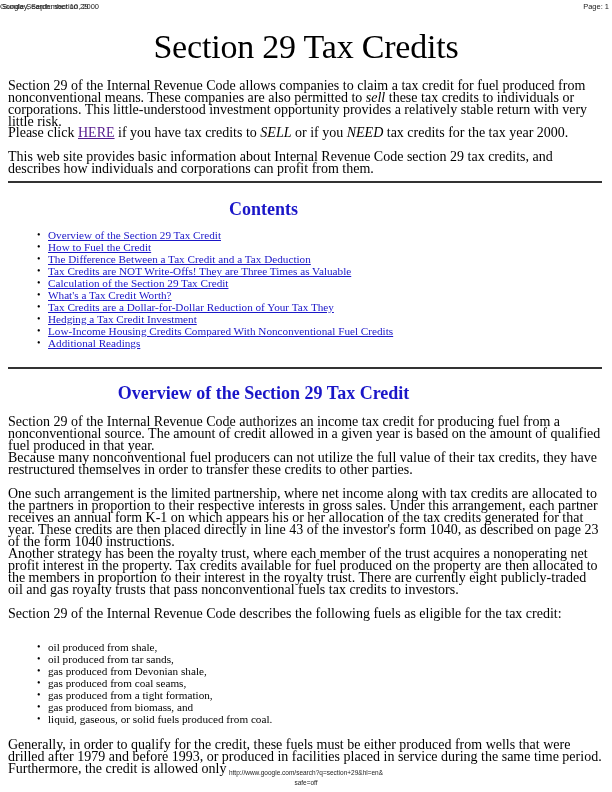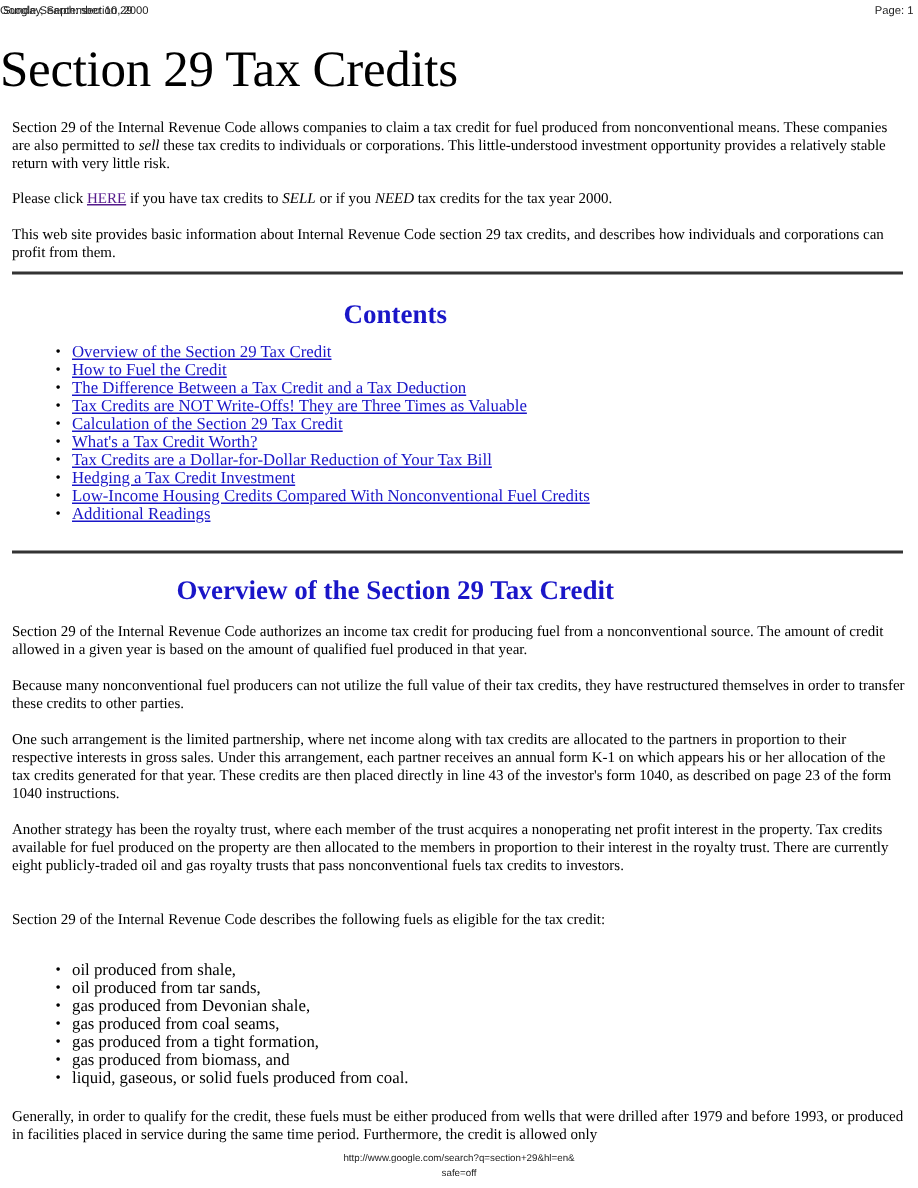--- a/index.html
+++ b/index.html
@@ -3,23 +3,23 @@
 <meta charset="utf-8">
 <style>
   html, body { margin: 0; padding: 0; background: #ffffff; }
   body { width: 612px; height: 792px; position: relative; overflow: hidden;
          font-family: "Liberation Serif", serif; color: #000; }
   .hdr { position: absolute; top: 2px; font-family: "Liberation Sans", sans-serif;
          font-size: 7.5px; color: #222; }
   .hdr-left { left: 2px; }
   .hdr-center { left: 0; width: 513px; text-align: left; }
   .hdr-right { right: 3px; }
-  .title { position: absolute; top: 28px; left: 0; width: 612px; 
+  .title { position: absolute; top: 28px; left: 0; width: 612px; text-align: center;
            font-size: 34px; font-weight: normal; margin: 0; letter-spacing: -0.2px; }
-  .p { position: absolute; left: 8px; width: 596px; font-size: 10px; line-height: 12px; margin: 0; }
+  .p { position: absolute; left: 8px; width: 596px; font-size: 14px; line-height: 12px; margin: 0; }
   .hr { position: absolute; left: 8px; width: 594px; height: 2px; background: #333; }
   .h2 { position: absolute; left: 0; width: 527px; text-align: center; color: #1a16c8;
         font-weight: bold; margin: 0; }
   ul { margin: 0; padding: 0; list-style: none; }
   .toc { position: absolute; left: 37px; top: 229px; }
   .toc li, .fuels li { font-size: 11.2px; line-height: 12px; position: relative; padding-left: 11px; }
   .toc li::before, .fuels li::before { content: "•"; position: absolute; left: 0; top: 0; font-size: 10px; }
   .toc a { color: #1a16c8; text-decoration: underline; }
   .fuels { position: absolute; left: 37px; top: 641px; }
   a.visited { color: #551a8b; text-decoration: underline; }
@@ -46,21 +46,21 @@
 
 <h2 class="h2" style="top:199px; font-size:18px;">Contents</h2>
 
 <ul class="toc">
   <li><a href="#">Overview of the Section 29 Tax Credit</a></li>
   <li><a href="#">How to Fuel the Credit</a></li>
   <li><a href="#">The Difference Between a Tax Credit and a Tax Deduction</a></li>
   <li><a href="#">Tax Credits are NOT Write-Offs! They are Three Times as Valuable</a></li>
   <li><a href="#">Calculation of the Section 29 Tax Credit</a></li>
   <li><a href="#">What's a Tax Credit Worth?</a></li>
-  <li><a href="#">Tax Credits are a Dollar-for-Dollar Reduction of Your Tax Bill</a></li>
+  <li><a href="#">Tax Credits are a Dollar-for-Dollar Reduction of Your Tax They</a></li>
   <li><a href="#">Hedging a Tax Credit Investment</a></li>
   <li><a href="#">Low-Income Housing Credits Compared With Nonconventional Fuel Credits</a></li>
   <li><a href="#">Additional Readings</a></li>
 </ul>
 
 <div class="hr" style="top:367px;"></div>
 
 <h2 class="h2" style="top:383px; font-size:18px;">Overview of the Section 29 Tax Credit</h2>
 
 <p class="p" style="top:416px;">Section 29 of the Internal Revenue Code authorizes an income tax credit for producing fuel from a nonconventional source. The amount of credit allowed in a given year is based on the amount of qualified fuel produced in that year.</p>

